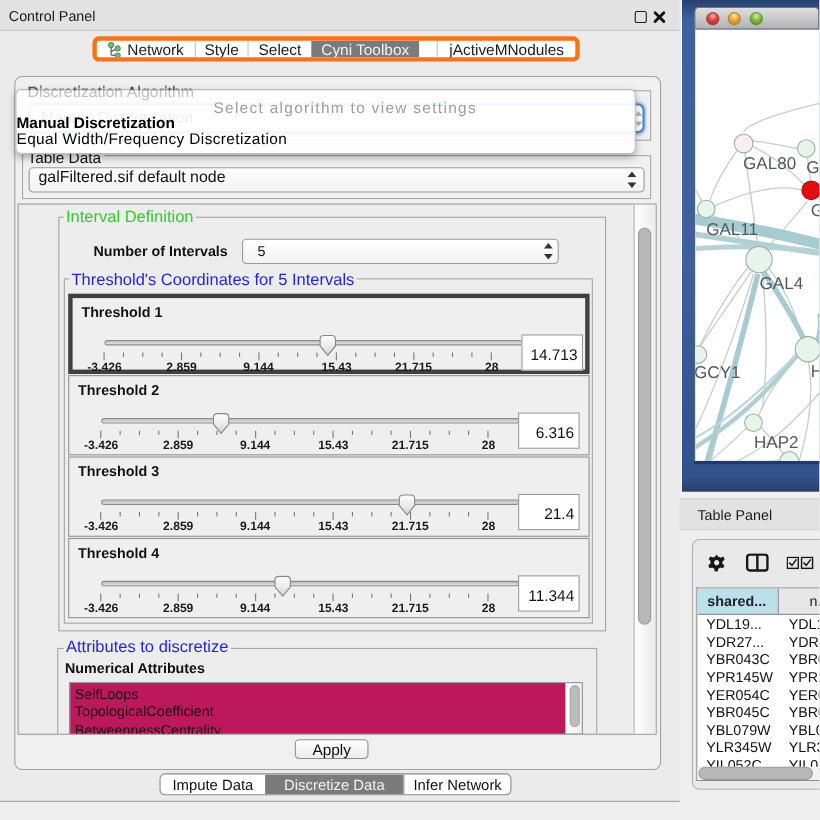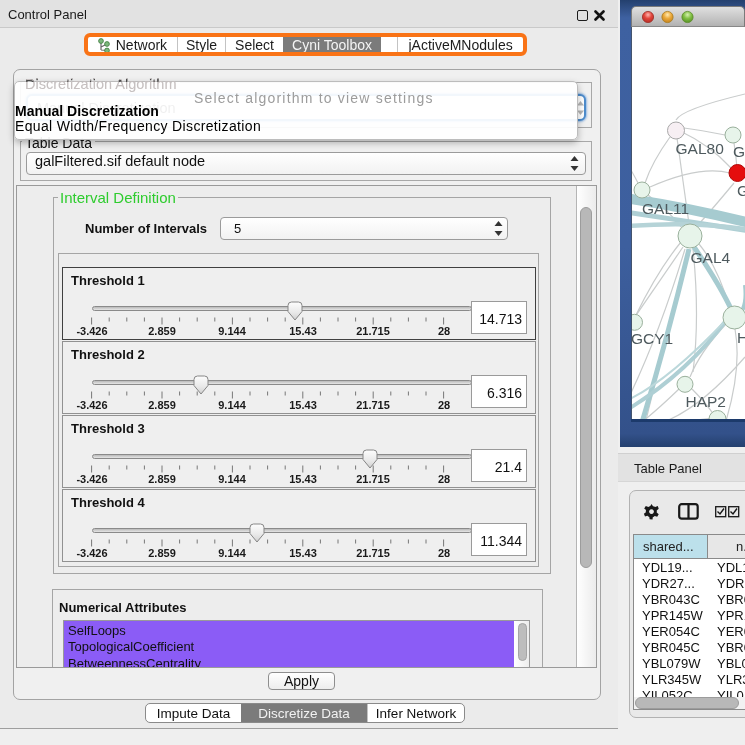--- a/index.html
+++ b/index.html
@@ -68,22 +68,23 @@
   <div class="txt" style="left:41px;top:3px;font-size:15px;color:#2ecc2e;background:#EDEDED;padding:0 2px;">Interval Definition</div>
   <div class="txt" style="left:68px;top:35px;font-size:13px;font-weight:bold;color:#111;">Number of Intervals</div>
   <div class="abs" style="left:203px;top:31px;width:288px;height:23px;background:linear-gradient(#ffffff,#f2f2f2);border:1px solid #9b9b9b;border-radius:4px;box-sizing:border-box;"></div>
   <div class="txt" style="left:217px;top:35px;font-size:13px;color:#111;">5</div>
   <svg class="abs" style="left:477px;top:35px;" width="9" height="15" viewBox="0 0 9 15">
     <path d="M4.5,0 L8.5,5 L0.5,5 Z" fill="#333"></path>
       <path d="M4.5,15 L8.5,10 L0.5,10 Z" fill="#333"></path>
   </svg>
 
   <div class="abs" style="left:41px;top:67px;width:481px;height:314px;border:1px solid #a5a5a5;box-sizing:border-box;"></div>
-
-  <div class="abs" style="left:45px;top:81px;width:474px;height:73px;background:#EFEFEF;border:1px solid #404040;box-sizing:border-box;">
+  <div class="txt" style="left:46px;top:60px;font-size:15px;color:#2525dd;background:#EDEDED;padding:0 2px;">Threshold's Coordinates for 5 Intervals</div>
+
+  <div class="abs" style="left:45px;top:81px;width:474px;height:73px;background:#EFEFEF;border:4px solid #404040;box-sizing:border-box;">
     <div class="txt" style="left:8px;top:5px;font-size:13px;font-weight:bold;color:#111;">Threshold 1</div>
     <div class="abs" style="left:29px;top:38px;width:380px;height:5px;background:linear-gradient(#b9b9b9,#e6e6e6);border:1px solid #8a8a8a;border-radius:3px;box-sizing:border-box;"></div>
     <svg class="abs" style="left:224.0px;top:33px;" width="16" height="20" viewBox="0 0 16 20">
         <path d="M1,4.5 Q1,1 4.5,1 L11.5,1 Q15,1 15,4.5 L15,10.5 L8,19 L1,10.5 Z" fill="url(#thumbgrad)" stroke="#868686" stroke-width="1"></path>
       </svg>
     <svg class="abs" style="left:0;top:49px;" width="474" height="9" viewBox="0 0 474 9">
         <line x1="28.6" y1="0.5" x2="28.6" y2="7.5" stroke="#777" stroke-width="1"></line>
         <line x1="46.2" y1="0.5" x2="46.2" y2="4.5" stroke="#777" stroke-width="1"></line>
         <line x1="63.8" y1="0.5" x2="63.8" y2="4.5" stroke="#777" stroke-width="1"></line>
         <line x1="81.4" y1="0.5" x2="81.4" y2="4.5" stroke="#777" stroke-width="1"></line>
@@ -223,22 +224,23 @@
       <div class="txt" style="left:69px;top:57px;width:60px;text-align:center;font-size:11px;font-weight:bold;color:#1a1a1a;">2.859</div>
       <div class="txt" style="left:139px;top:57px;width:60px;text-align:center;font-size:11px;font-weight:bold;color:#1a1a1a;">9.144</div>
       <div class="txt" style="left:210px;top:57px;width:60px;text-align:center;font-size:11px;font-weight:bold;color:#1a1a1a;">15.43</div>
       <div class="txt" style="left:280px;top:57px;width:60px;text-align:center;font-size:11px;font-weight:bold;color:#1a1a1a;">21.715</div>
       <div class="txt" style="left:351px;top:57px;width:60px;text-align:center;font-size:11px;font-weight:bold;color:#1a1a1a;">28</div>
     <div class="abs" style="left:408px;top:33px;width:56px;height:33px;background:#fff;border:1px solid #9a9a9a;box-sizing:border-box;"></div>
     <div class="txt" style="left:408px;top:43px;width:51px;text-align:right;font-size:14px;color:#111;">11.344</div>
   </div>
 
   <div class="abs" style="left:35px;top:403px;width:491px;height:95px;border:1px solid #a5a5a5;box-sizing:border-box;"></div>
+  <div class="txt" style="left:41px;top:394px;font-size:15px;color:#2525dd;background:#EDEDED;padding:0 2px;">Attributes to discretize</div>
   <div class="txt" style="left:42px;top:414px;font-size:13px;font-weight:bold;color:#111;">Numerical Attributes</div>
-  <div class="abs" style="left:46px;top:434px;width:467px;height:60px;background:#8b5cf6;border:1px solid #999;box-sizing:border-box;">
+  <div class="abs" style="left:46px;top:434px;width:467px;height:60px;background:#be185d;border:1px solid #999;box-sizing:border-box;">
     <div class="txt" style="left:4px;top:2px;font-size:13px;color:#111;">SelfLoops</div>
     <div class="txt" style="left:4px;top:18px;font-size:13px;color:#111;">TopologicalCoefficient</div>
     <div class="txt" style="left:4px;top:35px;font-size:13px;color:#111;">BetweennessCentrality</div>
   </div>
   <div class="abs" style="left:497px;top:435px;width:15px;height:46px;background:linear-gradient(90deg,#fff,#ededed);"></div>
   <div class="abs" style="left:501px;top:437px;width:9px;height:38px;background:#bdbdbd;border:1px solid #a5a5a5;border-radius:5px;box-sizing:border-box;"></div>
 
   <div class="abs" style="left:559px;top:0;width:20px;height:481px;background:linear-gradient(90deg,#ffffff,#ebebeb);border-left:1px solid #b5b5b5;box-sizing:border-box;"></div>
   <div class="abs" style="left:563px;top:21px;width:12px;height:361px;background:#b8b8b8;border:1px solid #9c9c9c;border-radius:6px;box-sizing:border-box;"></div>
 </div>
@@ -357,21 +359,21 @@
   <line x1="10.5" y1="1.5" x2="10.5" y2="15.5" stroke="#181818" stroke-width="2.2"></line>
 </svg>
 <svg class="abs" style="left:715px;top:506px;" width="25" height="12" viewBox="0 0 25 12">
   <rect x="0.7" y="0.7" width="10" height="10" fill="none" stroke="#181818" stroke-width="1.3"></rect>
   <path d="M2.5,5.5 L5,8 L9,2.5" stroke="#181818" stroke-width="1.4" fill="none"></path>
   <rect x="13.7" y="0.7" width="10" height="10" fill="none" stroke="#181818" stroke-width="1.3"></rect>
   <path d="M15.5,5.5 L18,8 L22,2.5" stroke="#181818" stroke-width="1.4" fill="none"></path>
 </svg>
 
 <div class="abs" id="dtable" style="left:633px;top:534px;width:112px;height:176px;background:#fff;border:1px solid #8a8a8a;border-right:none;box-sizing:border-box;overflow:hidden;">  
-    <div class="abs" style="left:0;top:0;width:73px;height:24px;background:#bce0eb;border-bottom:1px solid #8a8a8a;box-sizing:border-box;font-size:13px;color:#222;line-height:23px;"><span style="margin-left:9px;">shared...</span></div>
+    <div class="abs" style="left:0;top:0;width:73px;height:24px;background:#bce0eb;border-bottom:1px solid #8a8a8a;box-sizing:border-box;font-size:13px;color:#222;line-height:23px;"><span style="margin-left:9px;font-weight:bold;">shared...</span></div>
   <div class="abs" style="left:73px;top:0;width:39px;height:24px;background:#e7e7e7;border-bottom:1px solid #8a8a8a;border-left:1px solid #8a8a8a;box-sizing:border-box;font-size:13px;color:#222;line-height:23px;"><span style="margin-left:28px;">n...</span></div>
   <div class="txt" style="left:8px;top:25px;font-size:13px;color:#111;">YDL19...</div>
     <div class="txt" style="left:83px;top:25px;font-size:13px;color:#111;">YDL1...</div>
     <div class="txt" style="left:8px;top:41px;font-size:13px;color:#111;">YDR27...</div>
     <div class="txt" style="left:83px;top:41px;font-size:13px;color:#111;">YDR2...</div>
     <div class="txt" style="left:8px;top:57px;font-size:13px;color:#111;">YBR043C</div>
     <div class="txt" style="left:83px;top:57px;font-size:13px;color:#111;">YBR0...</div>
     <div class="txt" style="left:8px;top:73px;font-size:13px;color:#111;">YPR145W</div>
     <div class="txt" style="left:83px;top:73px;font-size:13px;color:#111;">YPR1...</div>
     <div class="txt" style="left:8px;top:89px;font-size:13px;color:#111;">YER054C</div>

